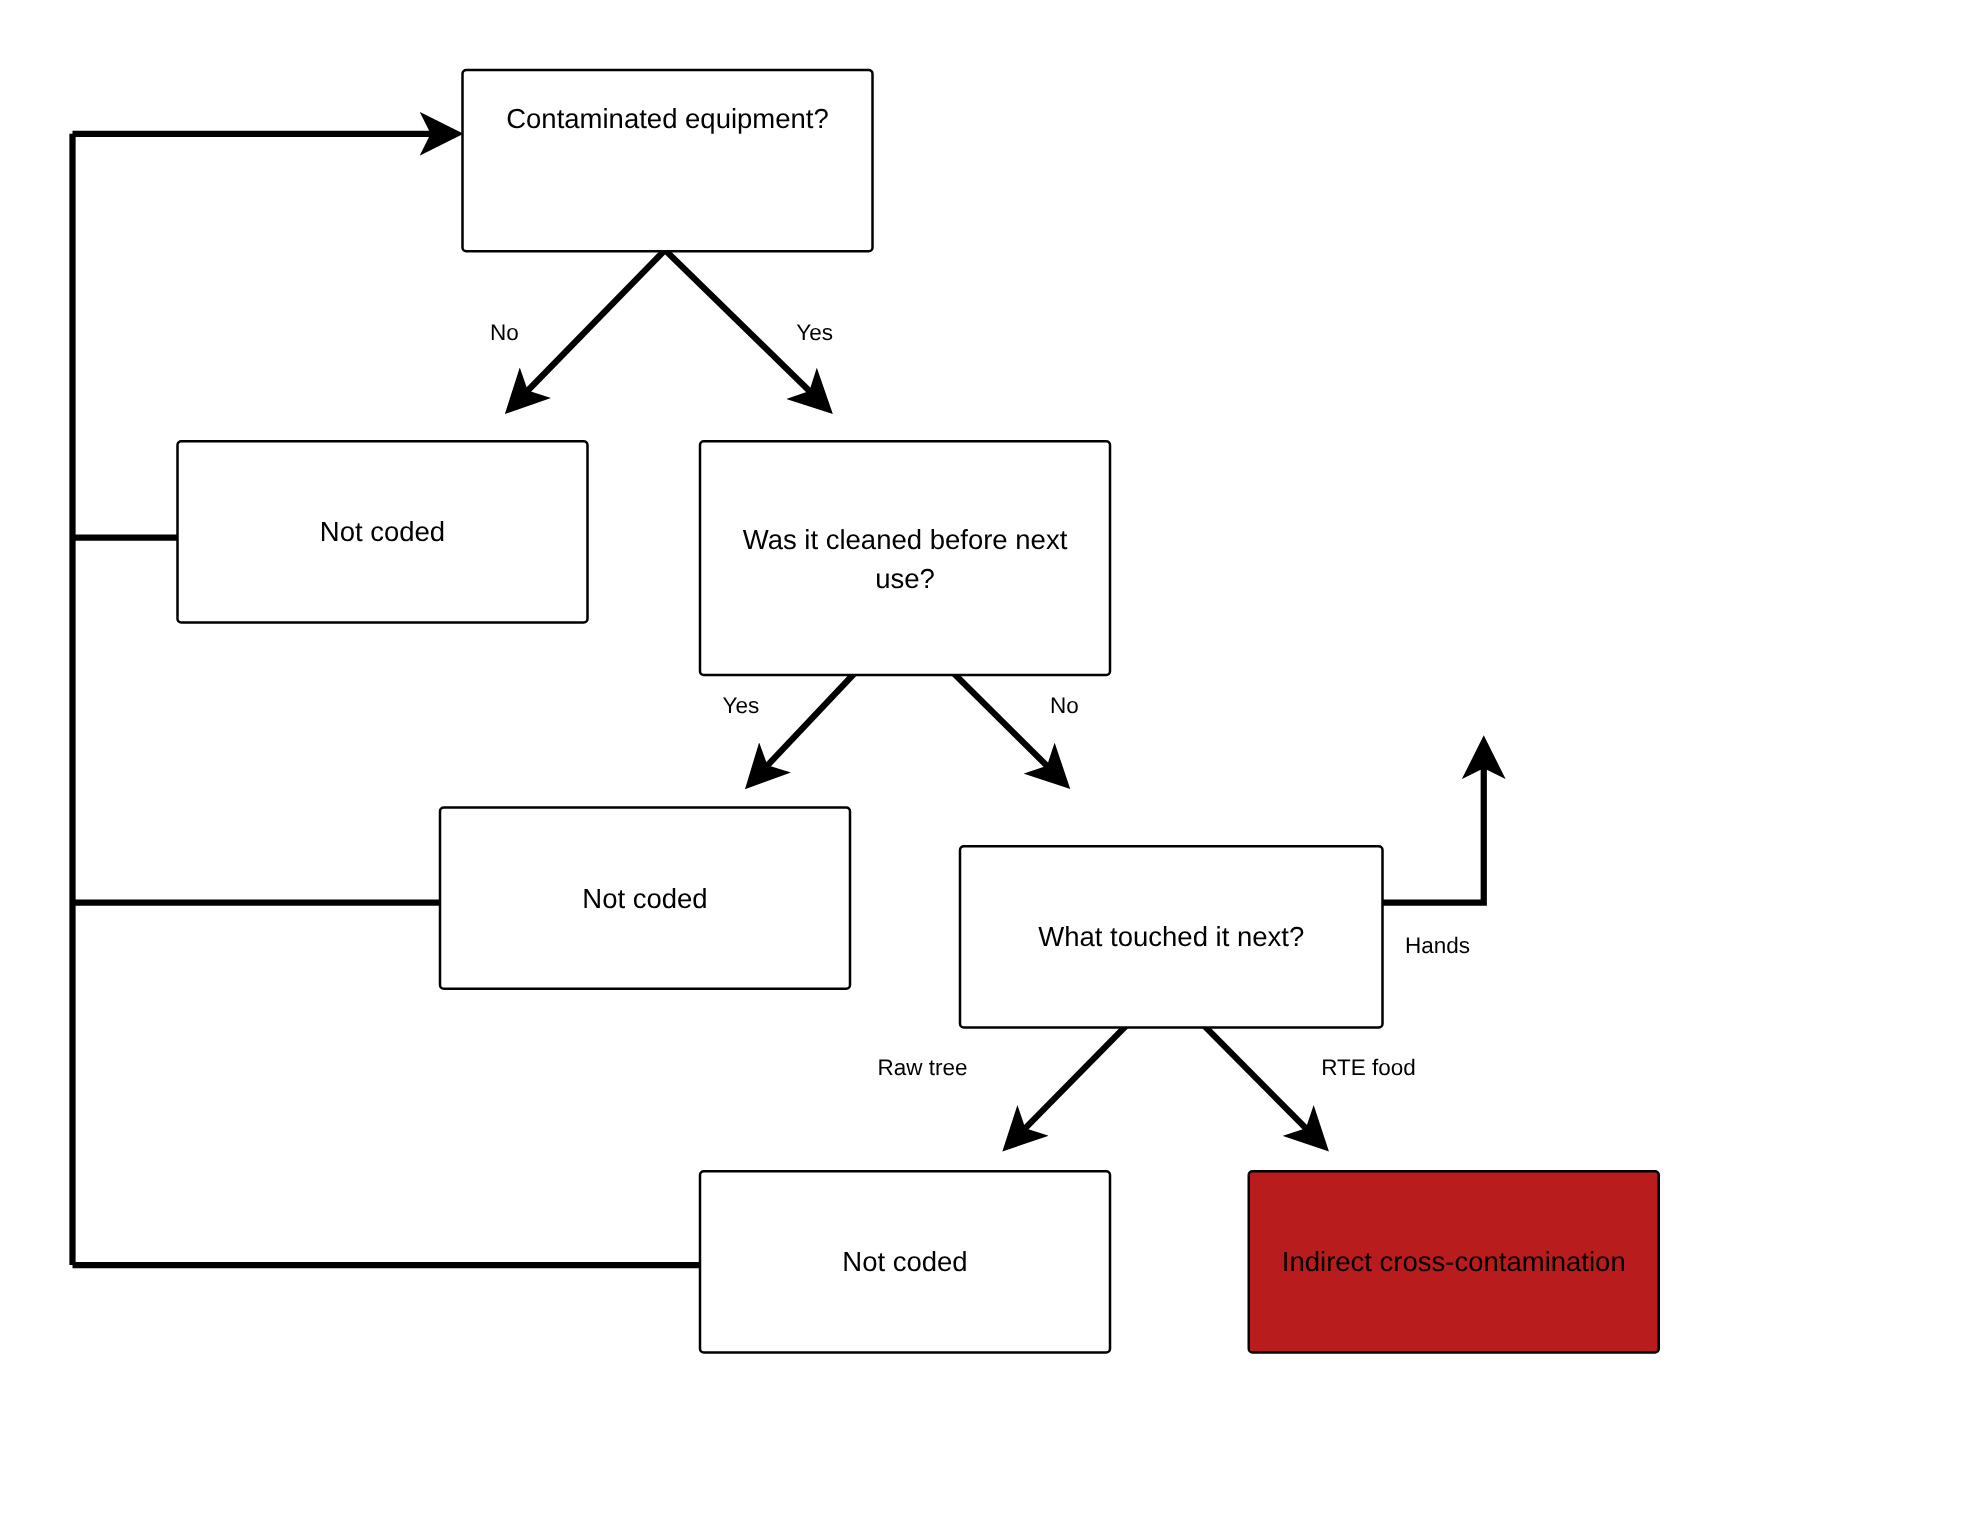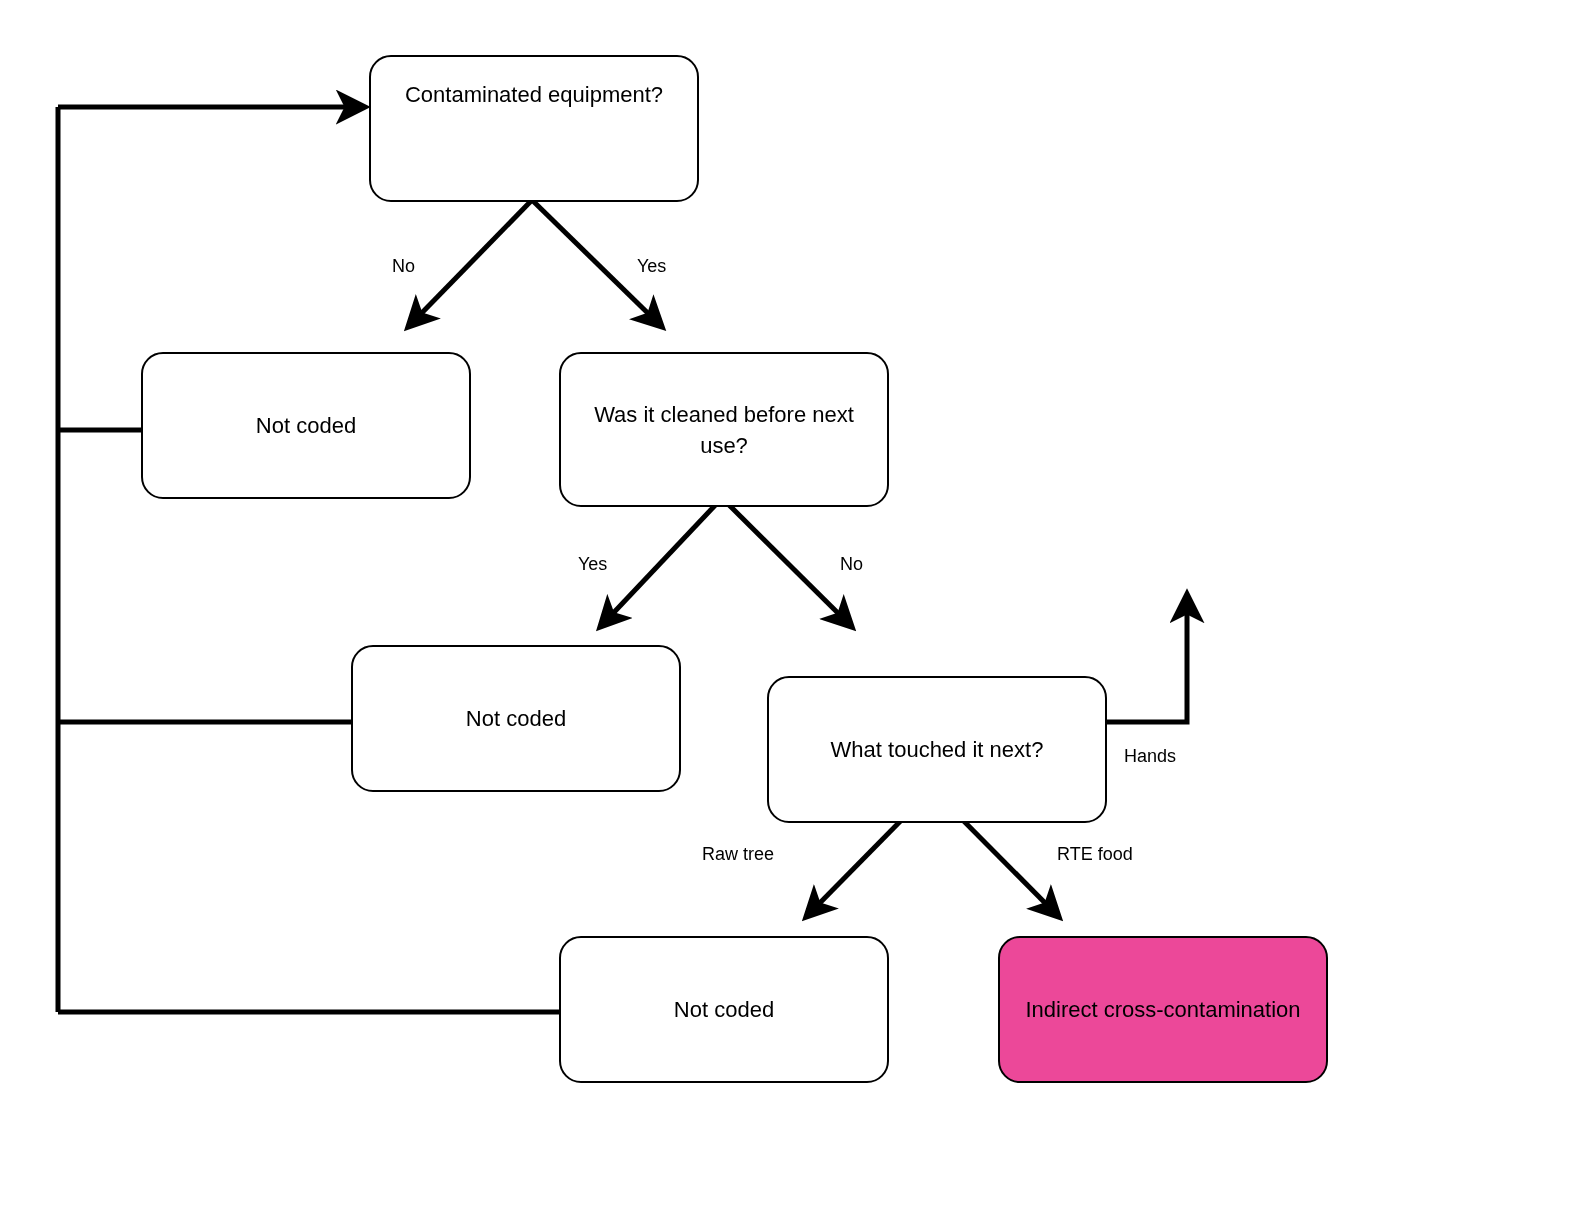--- a/index.html
+++ b/index.html
@@ -21,33 +21,33 @@
     position: absolute;
     left: 0;
     top: 0;
     width: 1584px;
     height: 1224px;
   }
   .node {
     position: absolute;
     box-sizing: border-box;
     border: 2.5px solid #000000;
-    border-radius: 22px;
+    border-radius: 4px;
     background: #ffffff;
     display: flex;
     align-items: center;
     justify-content: center;
     text-align: center;
     font-size: 22px;
     line-height: 31px;
     color: #000000;
     padding: 0 14px;
   }
   .node.shaded {
-    background: #ec4899;
+    background: #b91c1c;
   }
   .node .label {
     display: block;
     width: 100%;
   }
   .node.top-text {
     align-items: flex-start;
     padding-top: 22px;
   }
   .edge-label {
@@ -96,21 +96,21 @@
   </svg>
 
   <div class="node top-text" style="left:369px; top:55px; width:330px; height:147px;">
     <span class="label">Contaminated equipment?</span>
   </div>
 
   <div class="node" style="left:141px; top:352px; width:330px; height:147px;">
     <span class="label">Not coded</span>
   </div>
 
-  <div class="node" style="left:559px; top:352px; width:330px; height:155px;">
+  <div class="node" style="left:559px; top:352px; width:330px; height:189px;">
     <span class="label">Was it cleaned before next use?</span>
   </div>
 
 
   <div class="node" style="left:351px; top:645px; width:330px; height:147px;">
     <span class="label">Not coded</span>
   </div>
 
   <div class="node" style="left:767px; top:676px; width:340px; height:147px;">
     <span class="label">What touched it next?</span>

